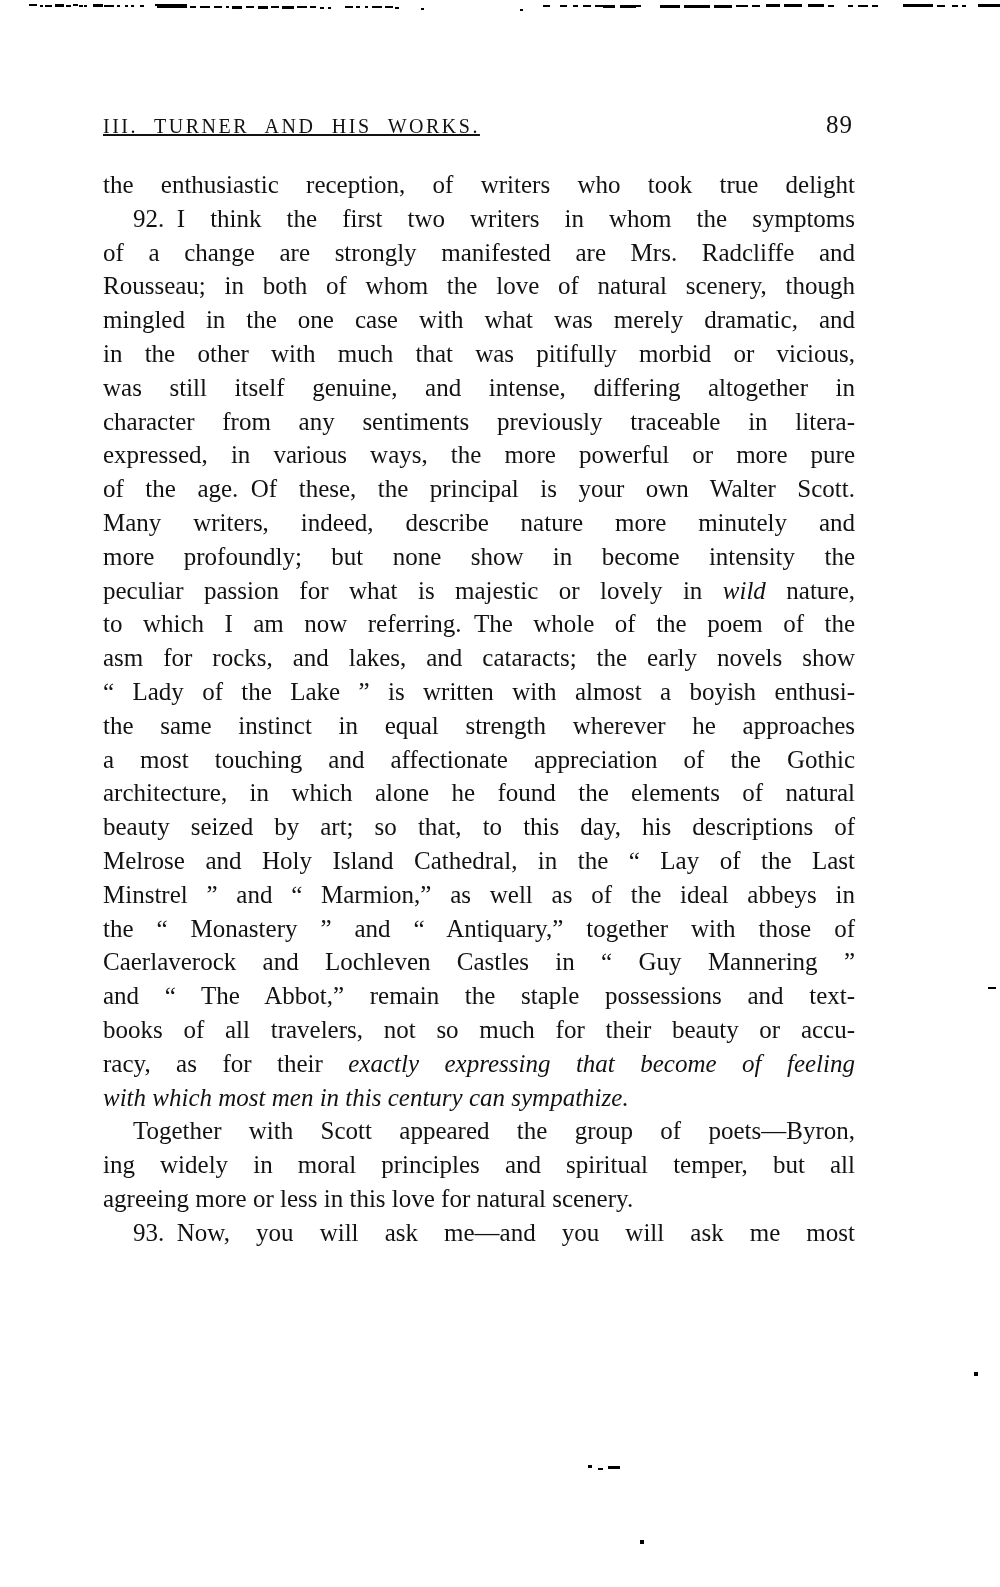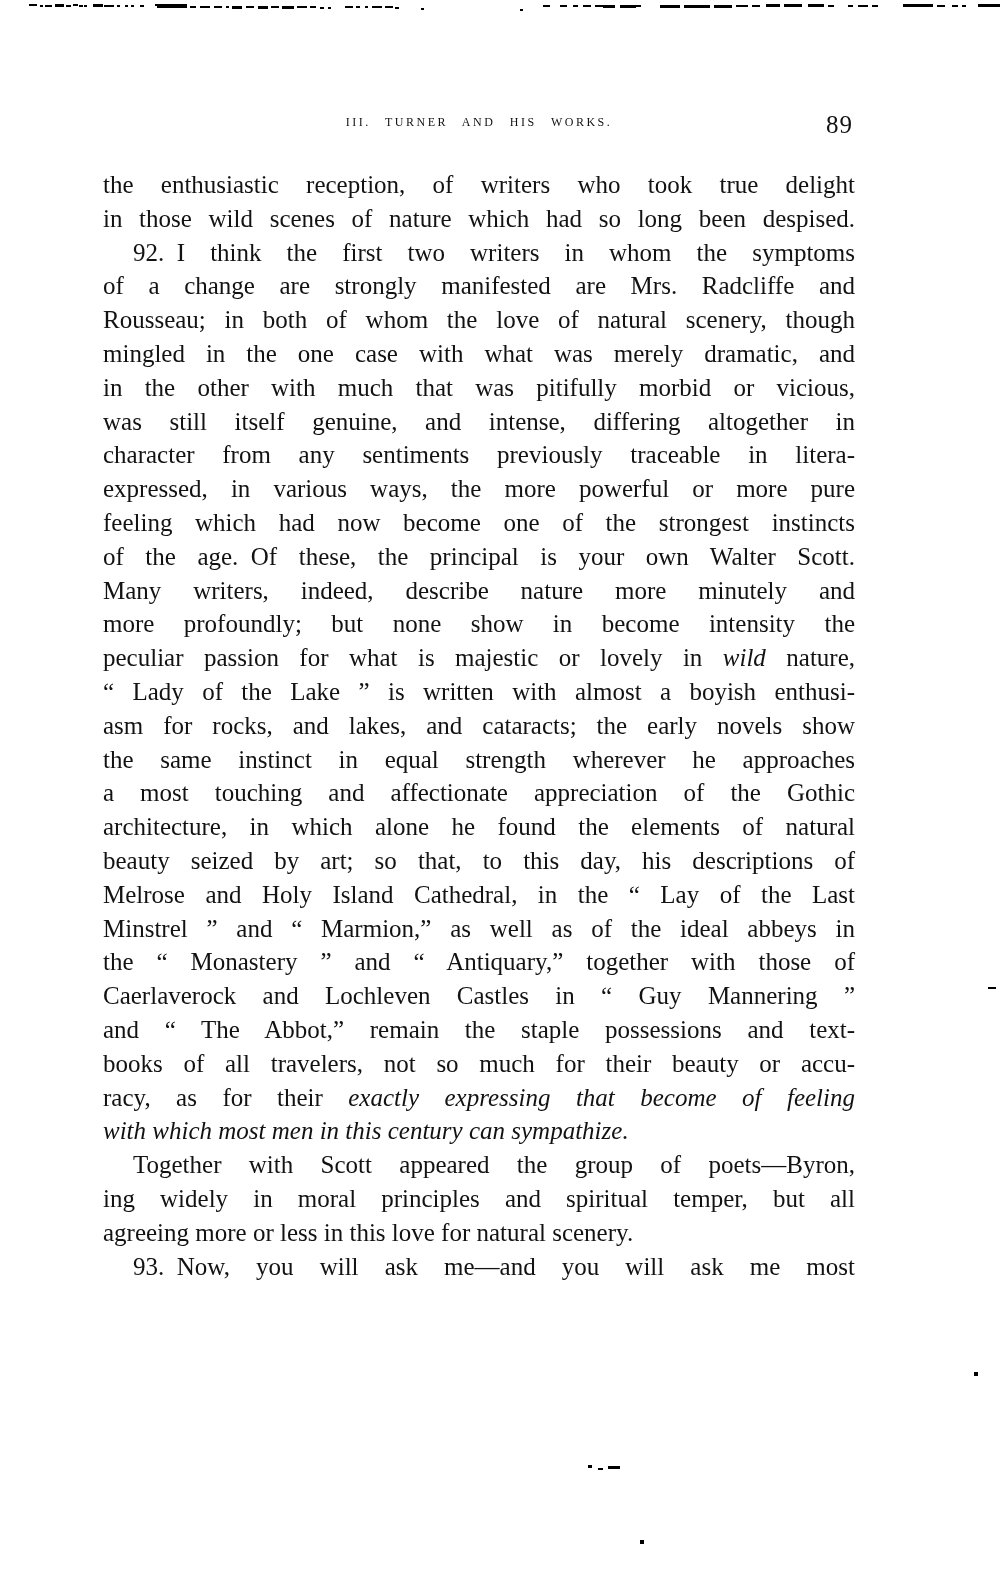--- a/index.html
+++ b/index.html
@@ -21,26 +21,27 @@
     background: #000000;
   }
   .header {
     position: absolute;
     left: 103px;
     top: 111px;
     width: 752px;
     height: 32px;
   }
   .running-title {
-    text-align: center;
-    font-size: 12px;
+    text-align: left;
+    font-size: 20px;
     letter-spacing: 2.5px;
     word-spacing: 9px;
     padding-top: 4px;
     white-space: nowrap;
+    text-decoration: underline;
   }
   .page-number {
     position: absolute;
     right: 2px;
     top: 0;
     font-size: 25px;
     letter-spacing: 1px;
   }
   .body-text {
     position: absolute;
@@ -143,36 +144,35 @@
       <div class="speck" style="left: 974px; top: 1372px; width: 4px; height: 4px;"></div>
     </div>
 
   <div class="header">
     <div class="running-title">III. TURNER AND HIS WORKS.</div>
     <div class="page-number">89</div>
   </div>
 
   <div class="body-text">
       <div class="line"><span>the enthusiastic reception, of writers who took true delight</span></div>
-      <div class="line"><span>in those wild scenes of nature which had so long been despised.</span></div>
       <div class="line indent"><span>92. I think the first two writers in whom the symptoms</span></div>
       <div class="line"><span>of a change are strongly manifested are Mrs. Radcliffe and</span></div>
       <div class="line"><span>Rousseau; in both of whom the love of natural scenery, though</span></div>
       <div class="line"><span>mingled in the one case with what was merely dramatic, and</span></div>
       <div class="line"><span>in the other with much that was pitifully morbid or vicious,</span></div>
       <div class="line"><span>was still itself genuine, and intense, differing altogether in</span></div>
       <div class="line"><span>character from any sentiments previously traceable in litera-</span></div>
       <div class="line"><span>expressed, in various ways, the more powerful or more pure</span></div>
-      <div class="line"><span>feeling which had now become one of the strongest instincts</span></div>
       <div class="line"><span>of the age. Of these, the principal is your own Walter Scott.</span></div>
       <div class="line"><span>Many writers, indeed, describe nature more minutely and</span></div>
       <div class="line"><span>more profoundly; but none show in become intensity the</span></div>
       <div class="line"><span>peculiar passion for what is majestic or lovely in </span><i>wild</i><span> nature,</span></div>
+      <div class="line"><span>to which I am now referring. The whole of the poem of the</span></div>
+      <div class="line"><span>asm for rocks, and lakes, and cataracts; the early novels show</span></div>
       <div class="line"><span>“ Lady of the Lake ” is written with almost a boyish enthusi-</span></div>
-      <div class="line"><span>asm for rocks, and lakes, and cataracts; the early novels show</span></div>
       <div class="line"><span>the same instinct in equal strength wherever he approaches</span></div>
       <div class="line"><span>a most touching and affectionate appreciation of the Gothic</span></div>
       <div class="line"><span>architecture, in which alone he found the elements of natural</span></div>
       <div class="line"><span>beauty seized by art; so that, to this day, his descriptions of</span></div>
       <div class="line"><span>Melrose and Holy Island Cathedral, in the “ Lay of the Last</span></div>
       <div class="line"><span>Minstrel ” and “ Marmion,” as well as of the ideal abbeys in</span></div>
       <div class="line"><span>the “ Monastery ” and “ Antiquary,” together with those of</span></div>
       <div class="line"><span>Caerlaverock and Lochleven Castles in “ Guy Mannering ”</span></div>
       <div class="line"><span>and “ The Abbot,” remain the staple possessions and text-</span></div>
       <div class="line"><span>books of all travelers, not so much for their beauty or accu-</span></div>

